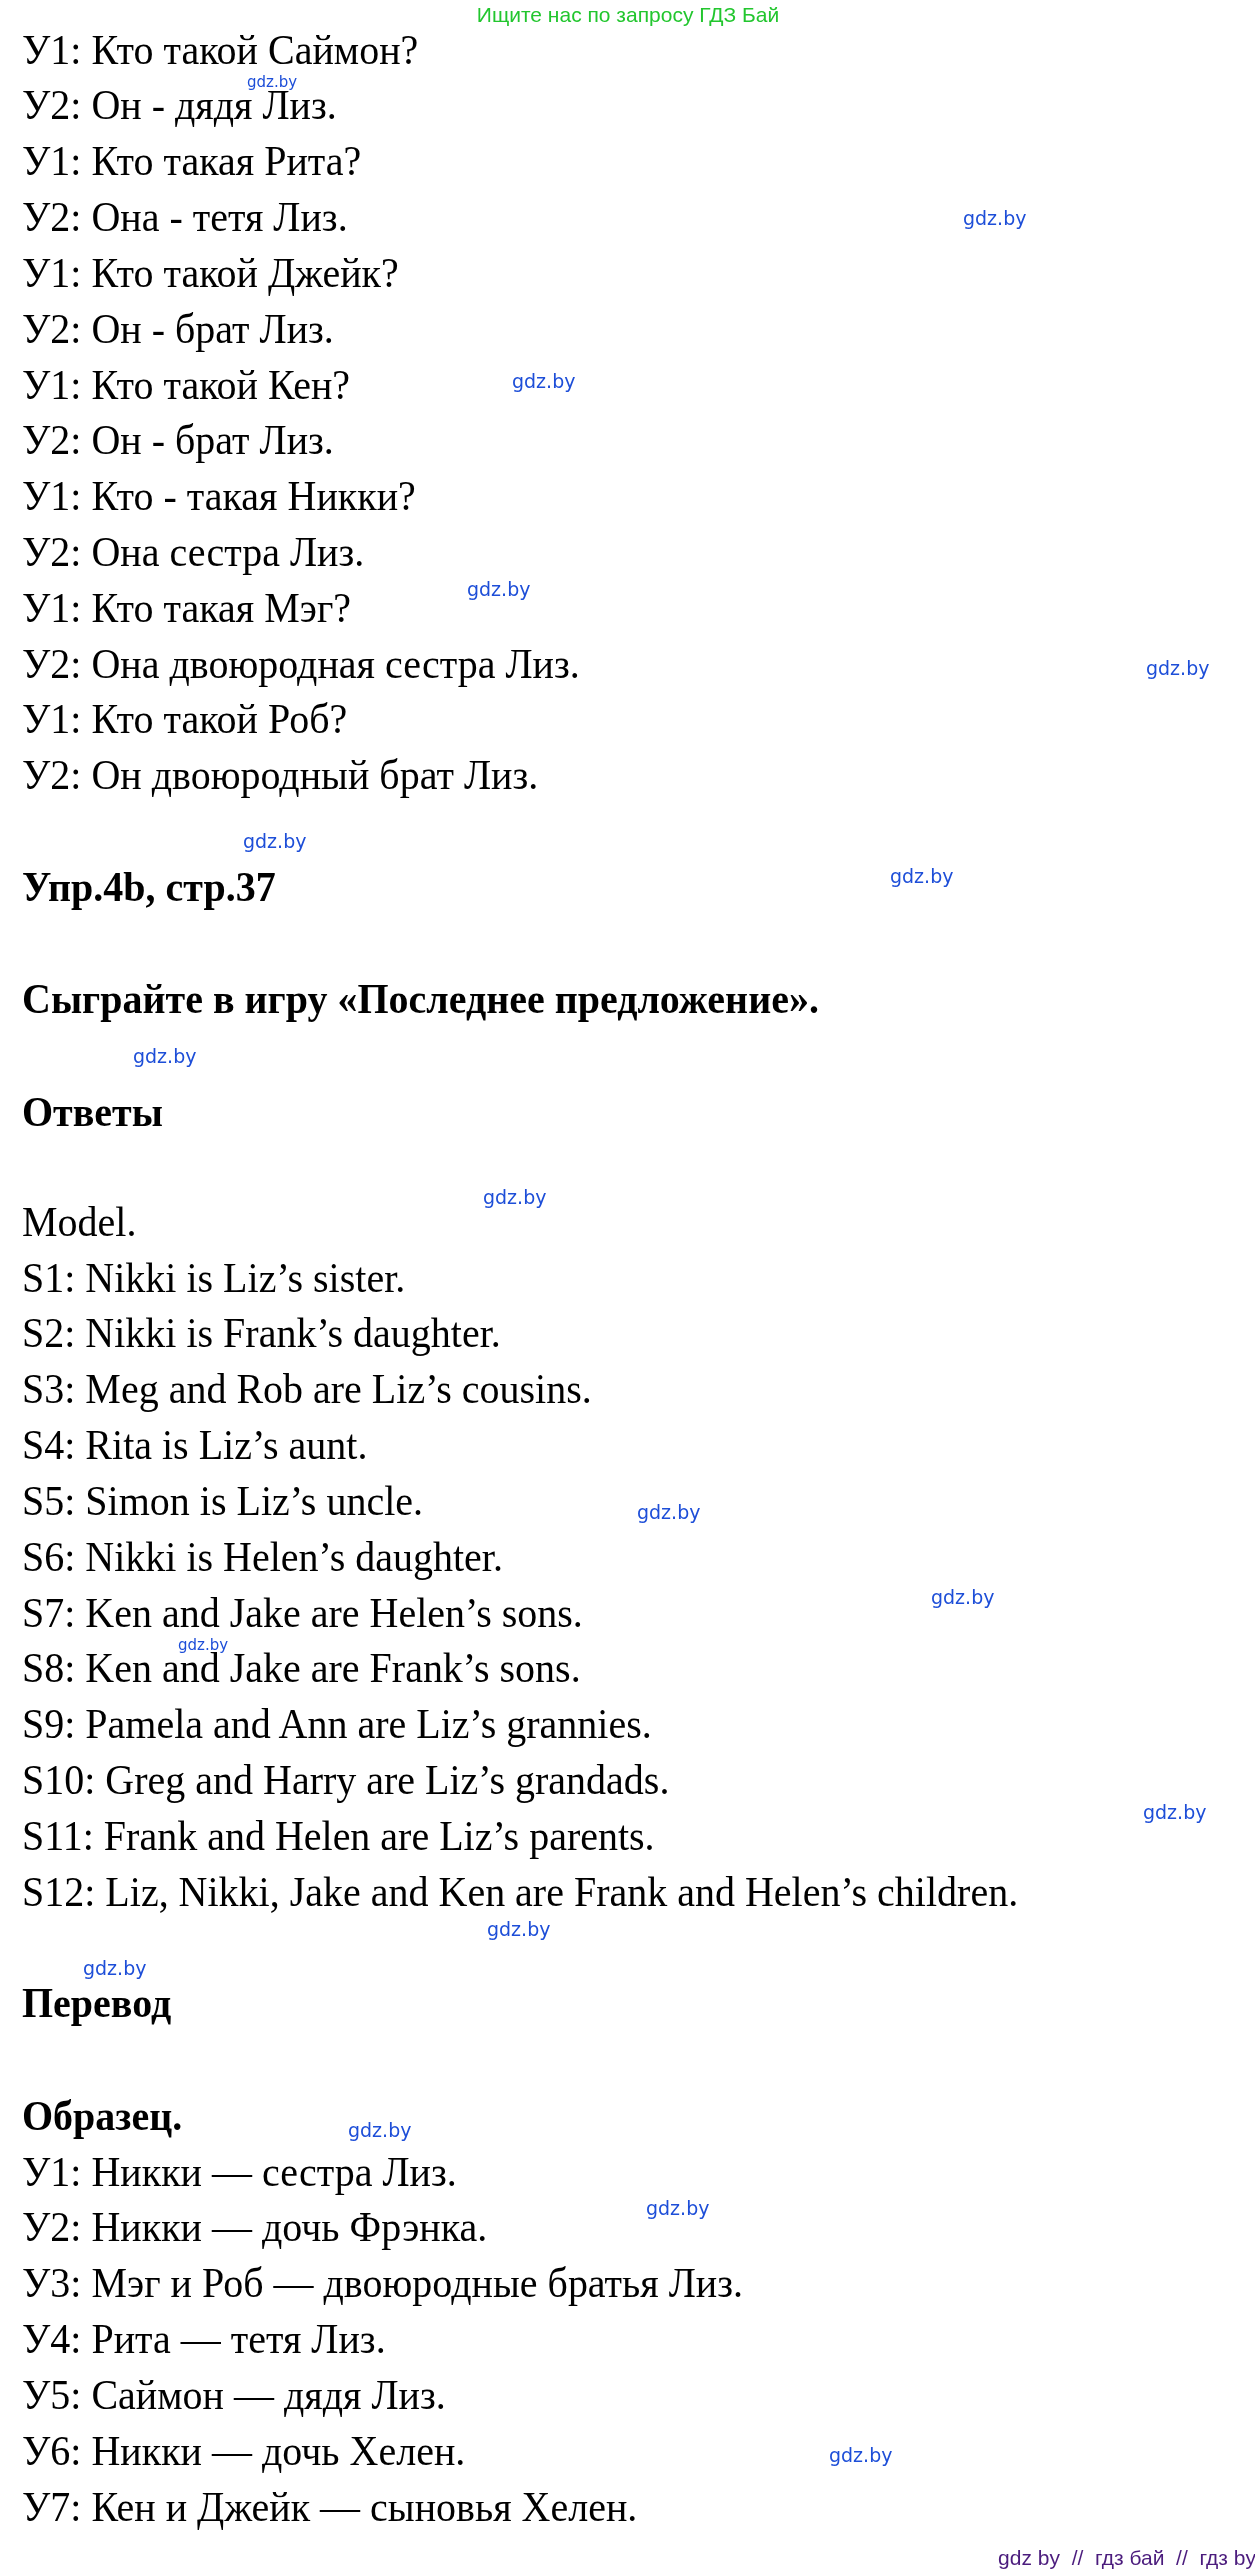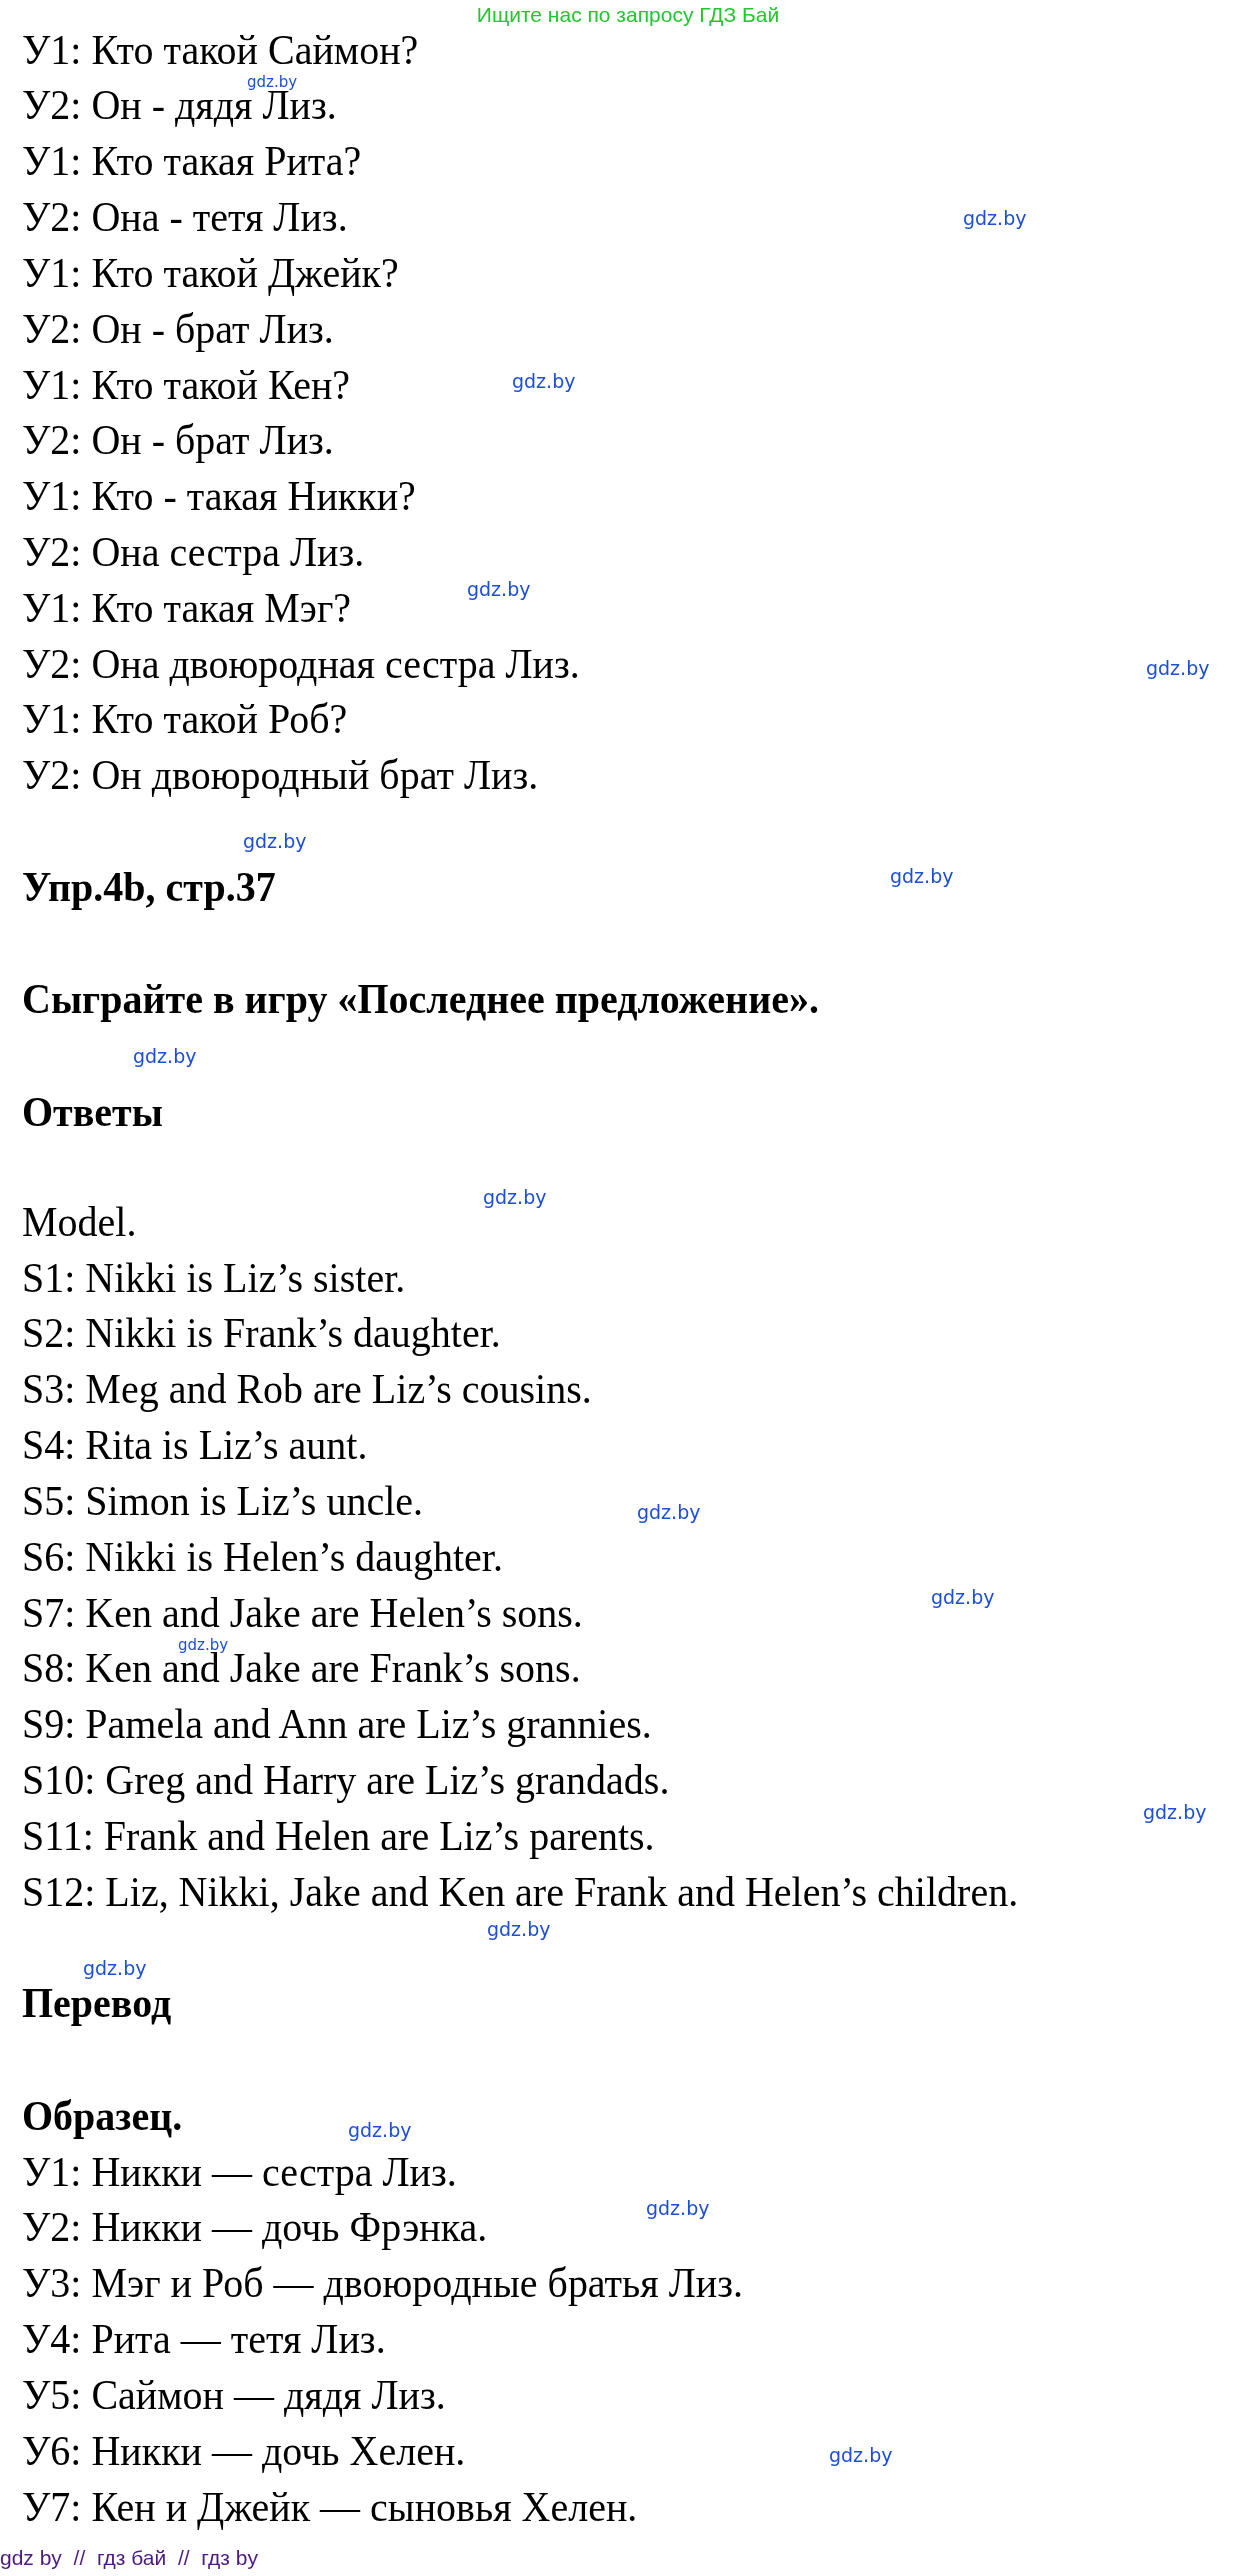--- a/index.html
+++ b/index.html
@@ -15,21 +15,21 @@
     font-family: "Liberation Serif", serif; font-size: 43px; color: #000;
     white-space: nowrap; transform-origin: left center; transform: scaleX(0.93);
   }
   .line.bold { font-weight: bold; }
   .wm {
     position: absolute; font-family: "DejaVu Sans", sans-serif; font-size: 19px;
     line-height: 21.7px; color: #1d4ed8; white-space: nowrap;
   }
   .wm.small { font-size: 15px; }
   .footer {
-    position: absolute; top: 2544px; left: 0; width: 1256px; text-align: left;
+    position: absolute; top: 2544px; left: 0; width: 1256px; text-align: right;
     font-family: "Liberation Sans", sans-serif; font-size: 21px; line-height: 27px;
     color: #4b1c7d; white-space: pre;
   }
 </style>
 </head>
 <body>
 
 <div class="page">
 
   <div class="promo">Ищите нас по запросу ГДЗ Бай</div>

